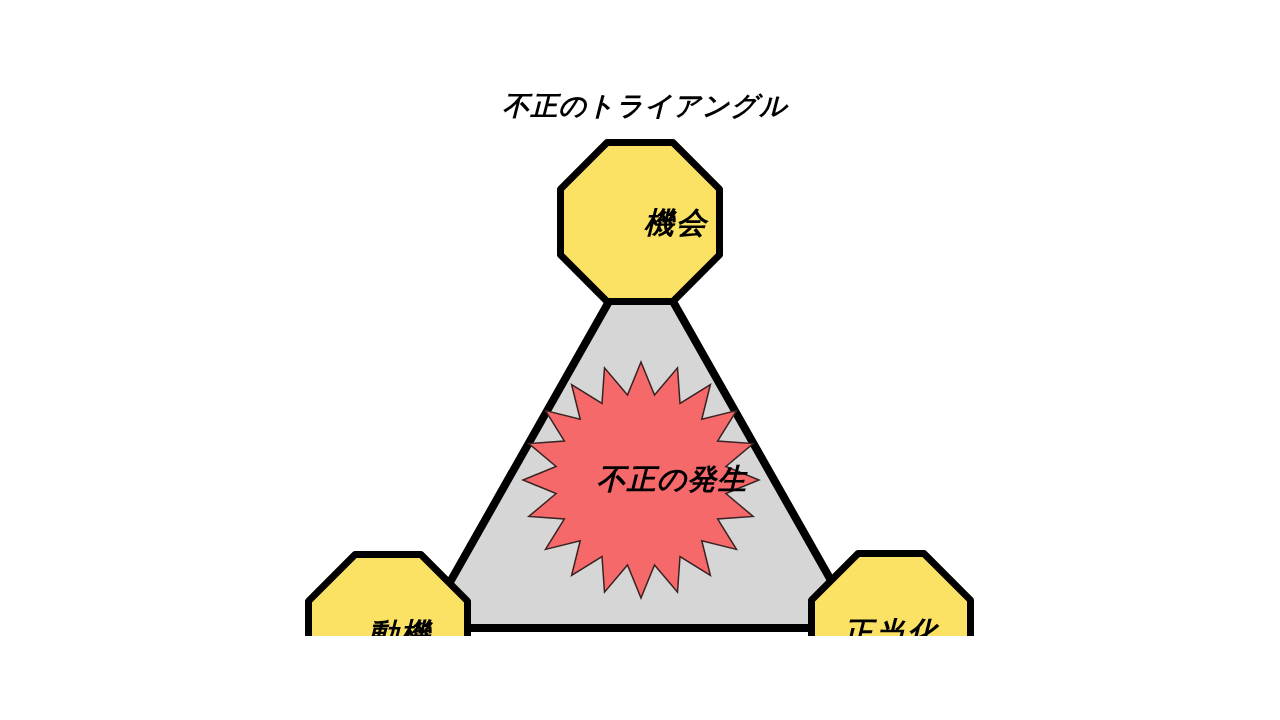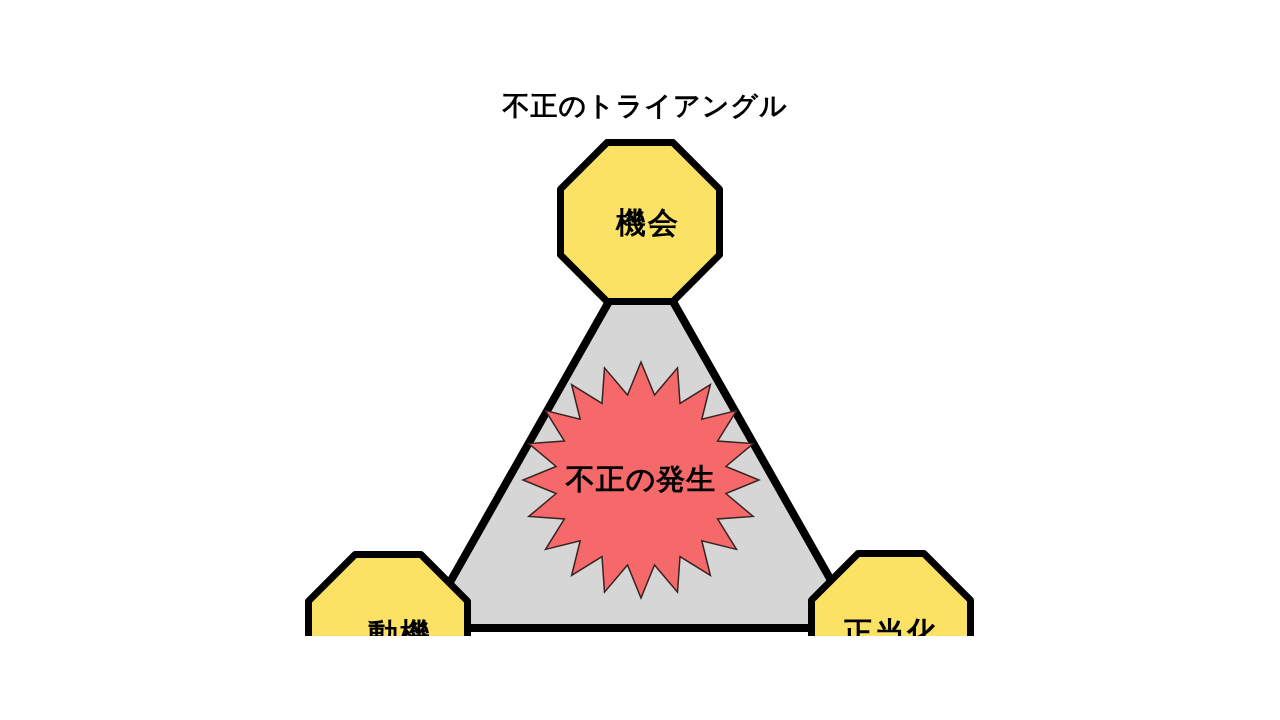--- a/index.html
+++ b/index.html
@@ -7,20 +7,21 @@
     padding: 0;
     background: var(--bg, #ffffff);
     font-family: "Liberation Sans", "DejaVu Sans", sans-serif;
   }
   .stage {
     position: relative;
     width: 1280px;
     height: 636px;
     overflow: hidden;
     background: var(--bg, #ffffff);
+    font-style: italic;
   }
   .shapes {
     position: absolute;
     left: 0;
     top: 0;
     width: 1280px;
     height: 720px;
     display: block;
   }
   .triangle {
@@ -53,36 +54,36 @@
     white-space: nowrap;
   }
   .label {
     position: absolute;
     transform: translate(-50%, -50%);
     font-weight: 700;
     color: var(--text, #000);
     white-space: nowrap;
   }
   .node-label { font-size: 30px; letter-spacing: 2px; }
-  .burst-label { font-size: 29px; letter-spacing: 1px; }
+  .burst-label { font-size: 29px; letter-spacing: 1px; margin-left: 31px; }
 </style>
 </head>
 <body>
 
 <div class="stage">
   <svg class="shapes" viewBox="0 0 1280 720" aria-hidden="true">
     <polygon id="triangle" class="triangle" points="641,245 424,628 858,628"></polygon>
     <polygon id="burst" class="burst" points="641.0,362.0 654.5,395.1 677.5,367.8 680.0,403.4 710.4,384.5 701.8,419.2 736.5,410.6 717.6,441.0 753.2,443.5 725.9,466.5 759.0,480.0 725.9,493.5 753.2,516.5 717.6,519.0 736.5,549.4 701.8,540.8 710.4,575.5 680.0,556.6 677.5,592.2 654.5,564.9 641.0,598.0 627.5,564.9 604.5,592.2 602.0,556.6 571.6,575.5 580.2,540.8 545.5,549.4 564.4,519.0 528.8,516.5 556.1,493.5 523.0,480.0 556.1,466.5 528.8,443.5 564.4,441.0 545.5,410.6 580.2,419.2 571.6,384.5 602.0,403.4 604.5,367.8 627.5,395.1"></polygon>
     <polygon id="oct-top" class="oct" points="719.5,254.9 672.9,301.5 607.1,301.5 560.5,254.9 560.5,189.1 607.1,142.5 672.9,142.5 719.5,189.1"></polygon>
     <polygon id="oct-bl" class="oct" points="467.5,666.9 420.9,713.5 355.1,713.5 308.5,666.9 308.5,601.1 355.1,554.5 420.9,554.5 467.5,601.1"></polygon>
     <polygon id="oct-br" class="oct" points="970.5,665.9 923.9,712.5 858.1,712.5 811.5,665.9 811.5,600.1 858.1,553.5 923.9,553.5 970.5,600.1"></polygon>
   </svg>
 
   <div class="title">不正のトライアングル</div>
 
-  <div class="label node-label" style="left:648px; top:223px;">機会</div>
+  <div class="label node-label" style="left:676px; top:223px;">機会</div>
 
   <div class="label node-label" style="left:400px; top:634px;">動機</div>
 
   <div class="label node-label" style="left:891px; top:633px;">正当化</div>
 
   <div class="label burst-label" style="left:641px; top:480px;">不正の発生</div>
 </div>
 
 </body></html>

